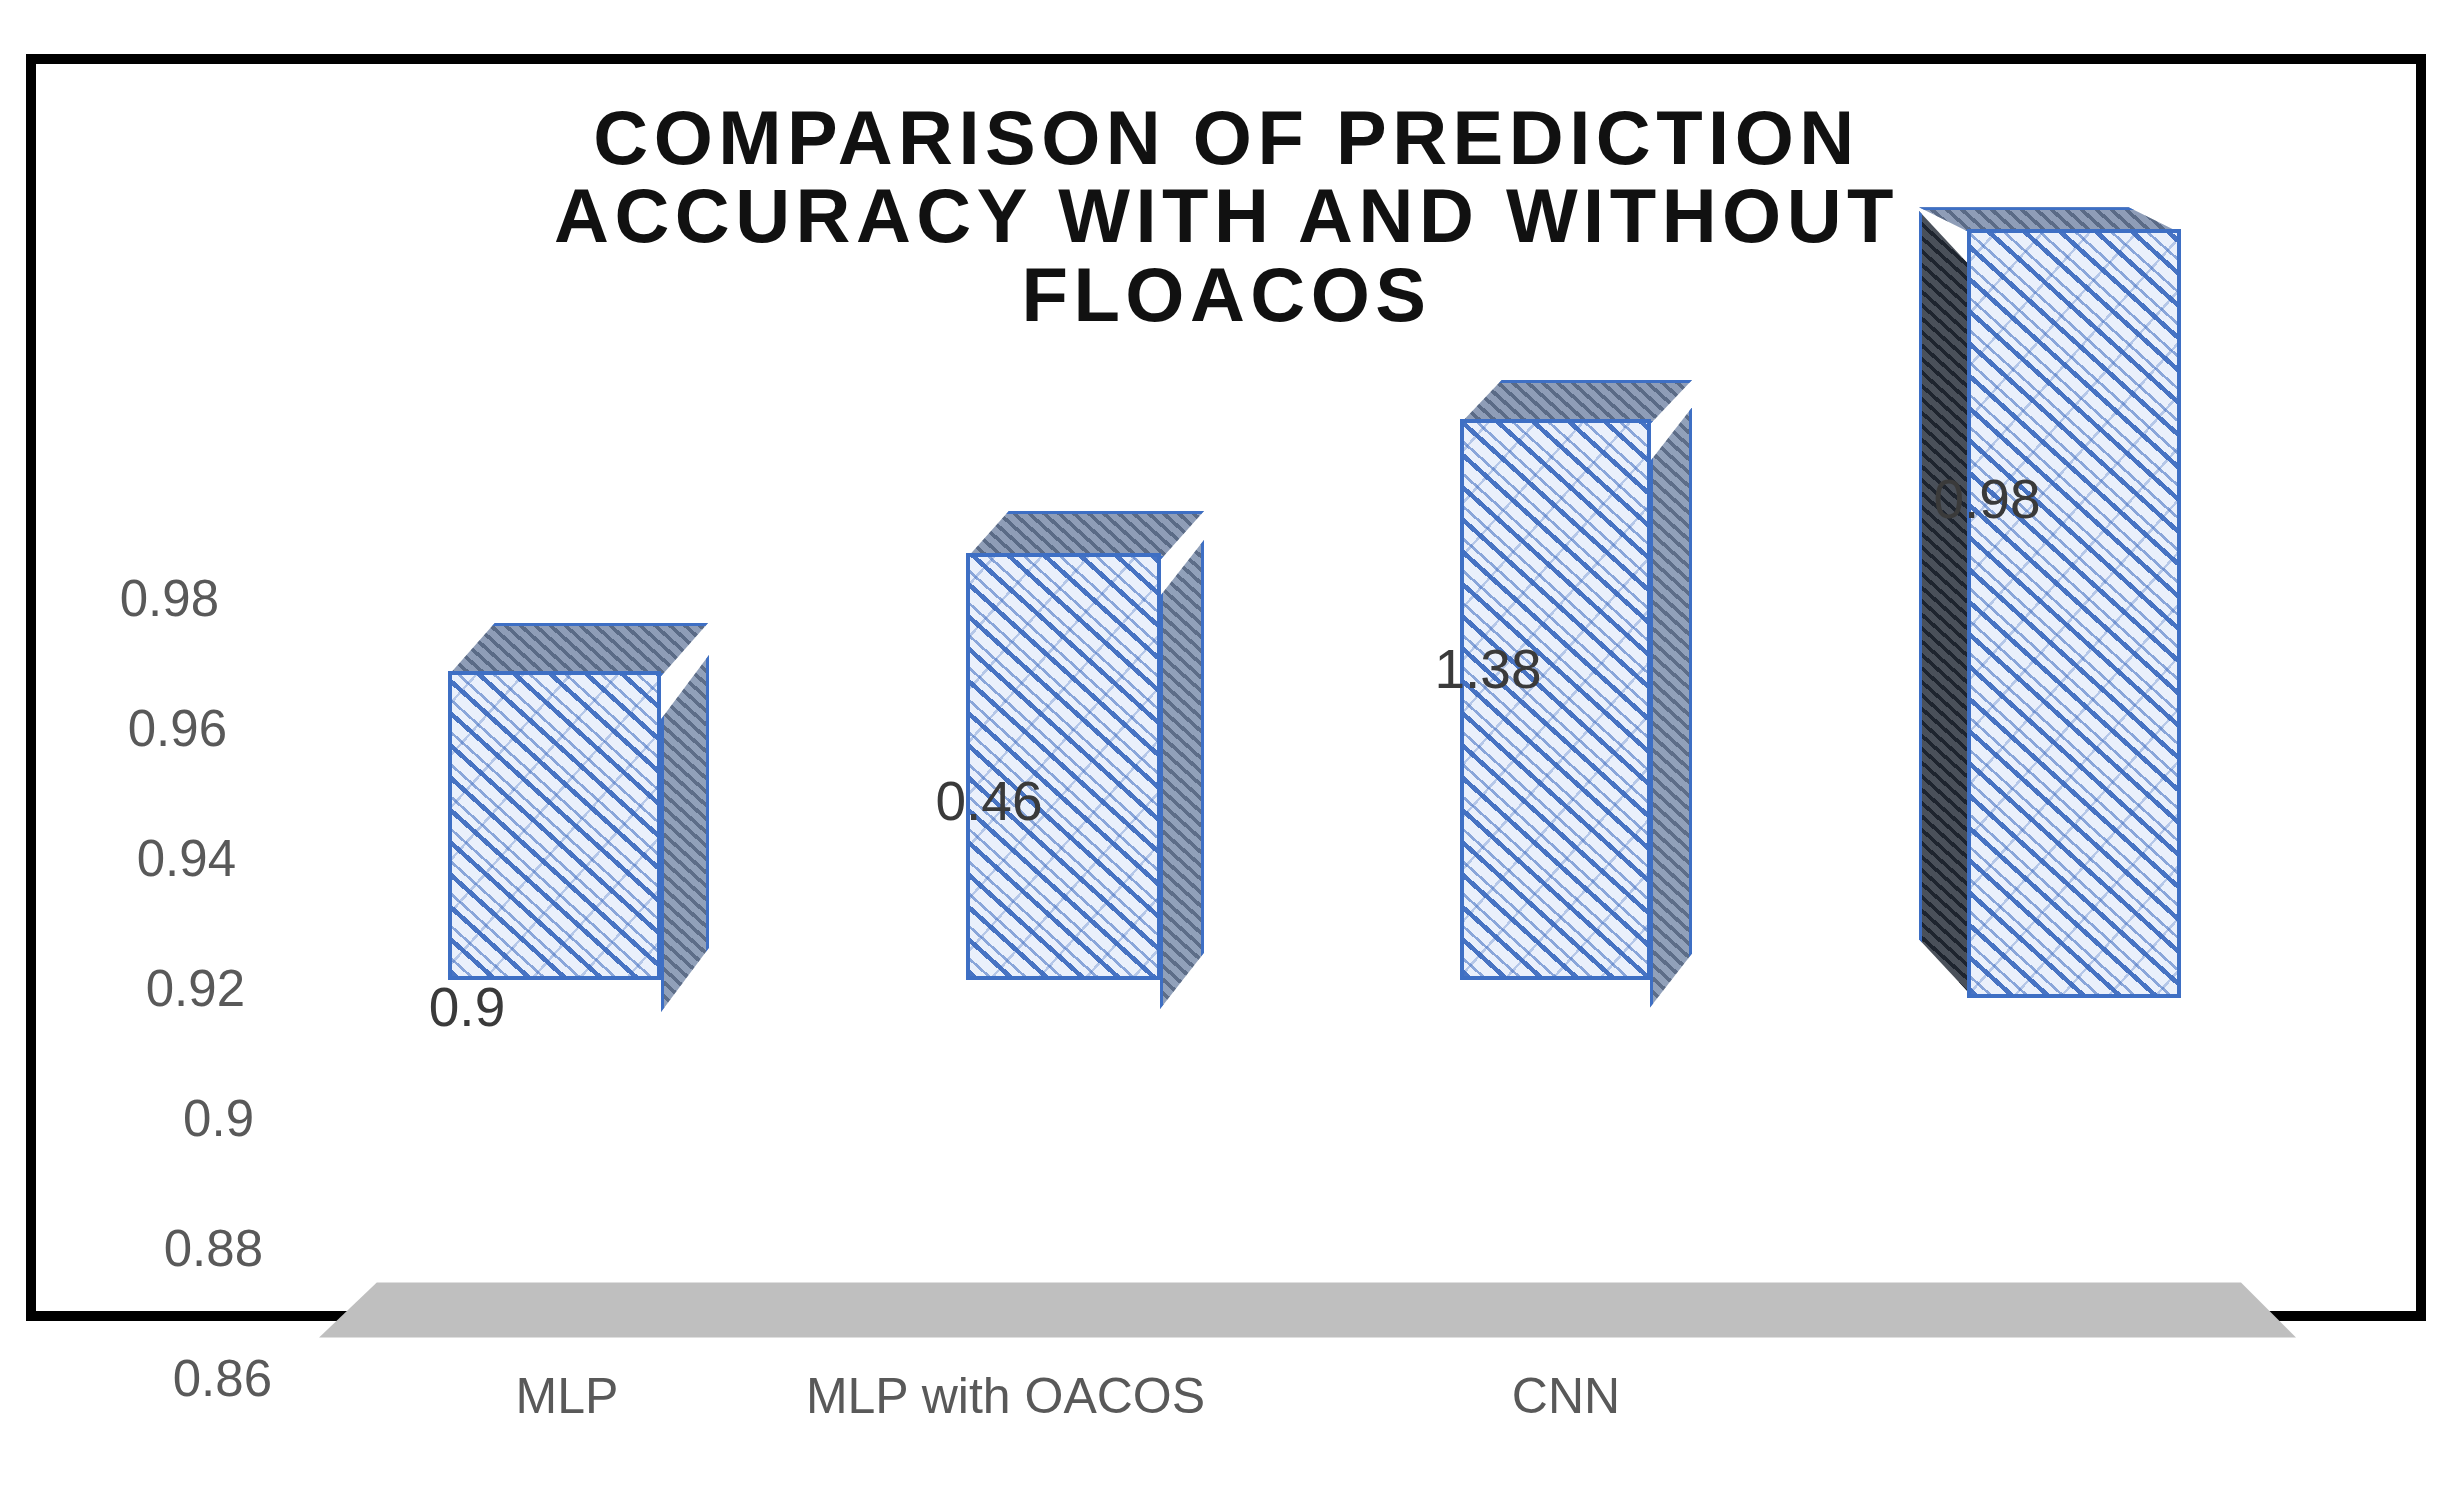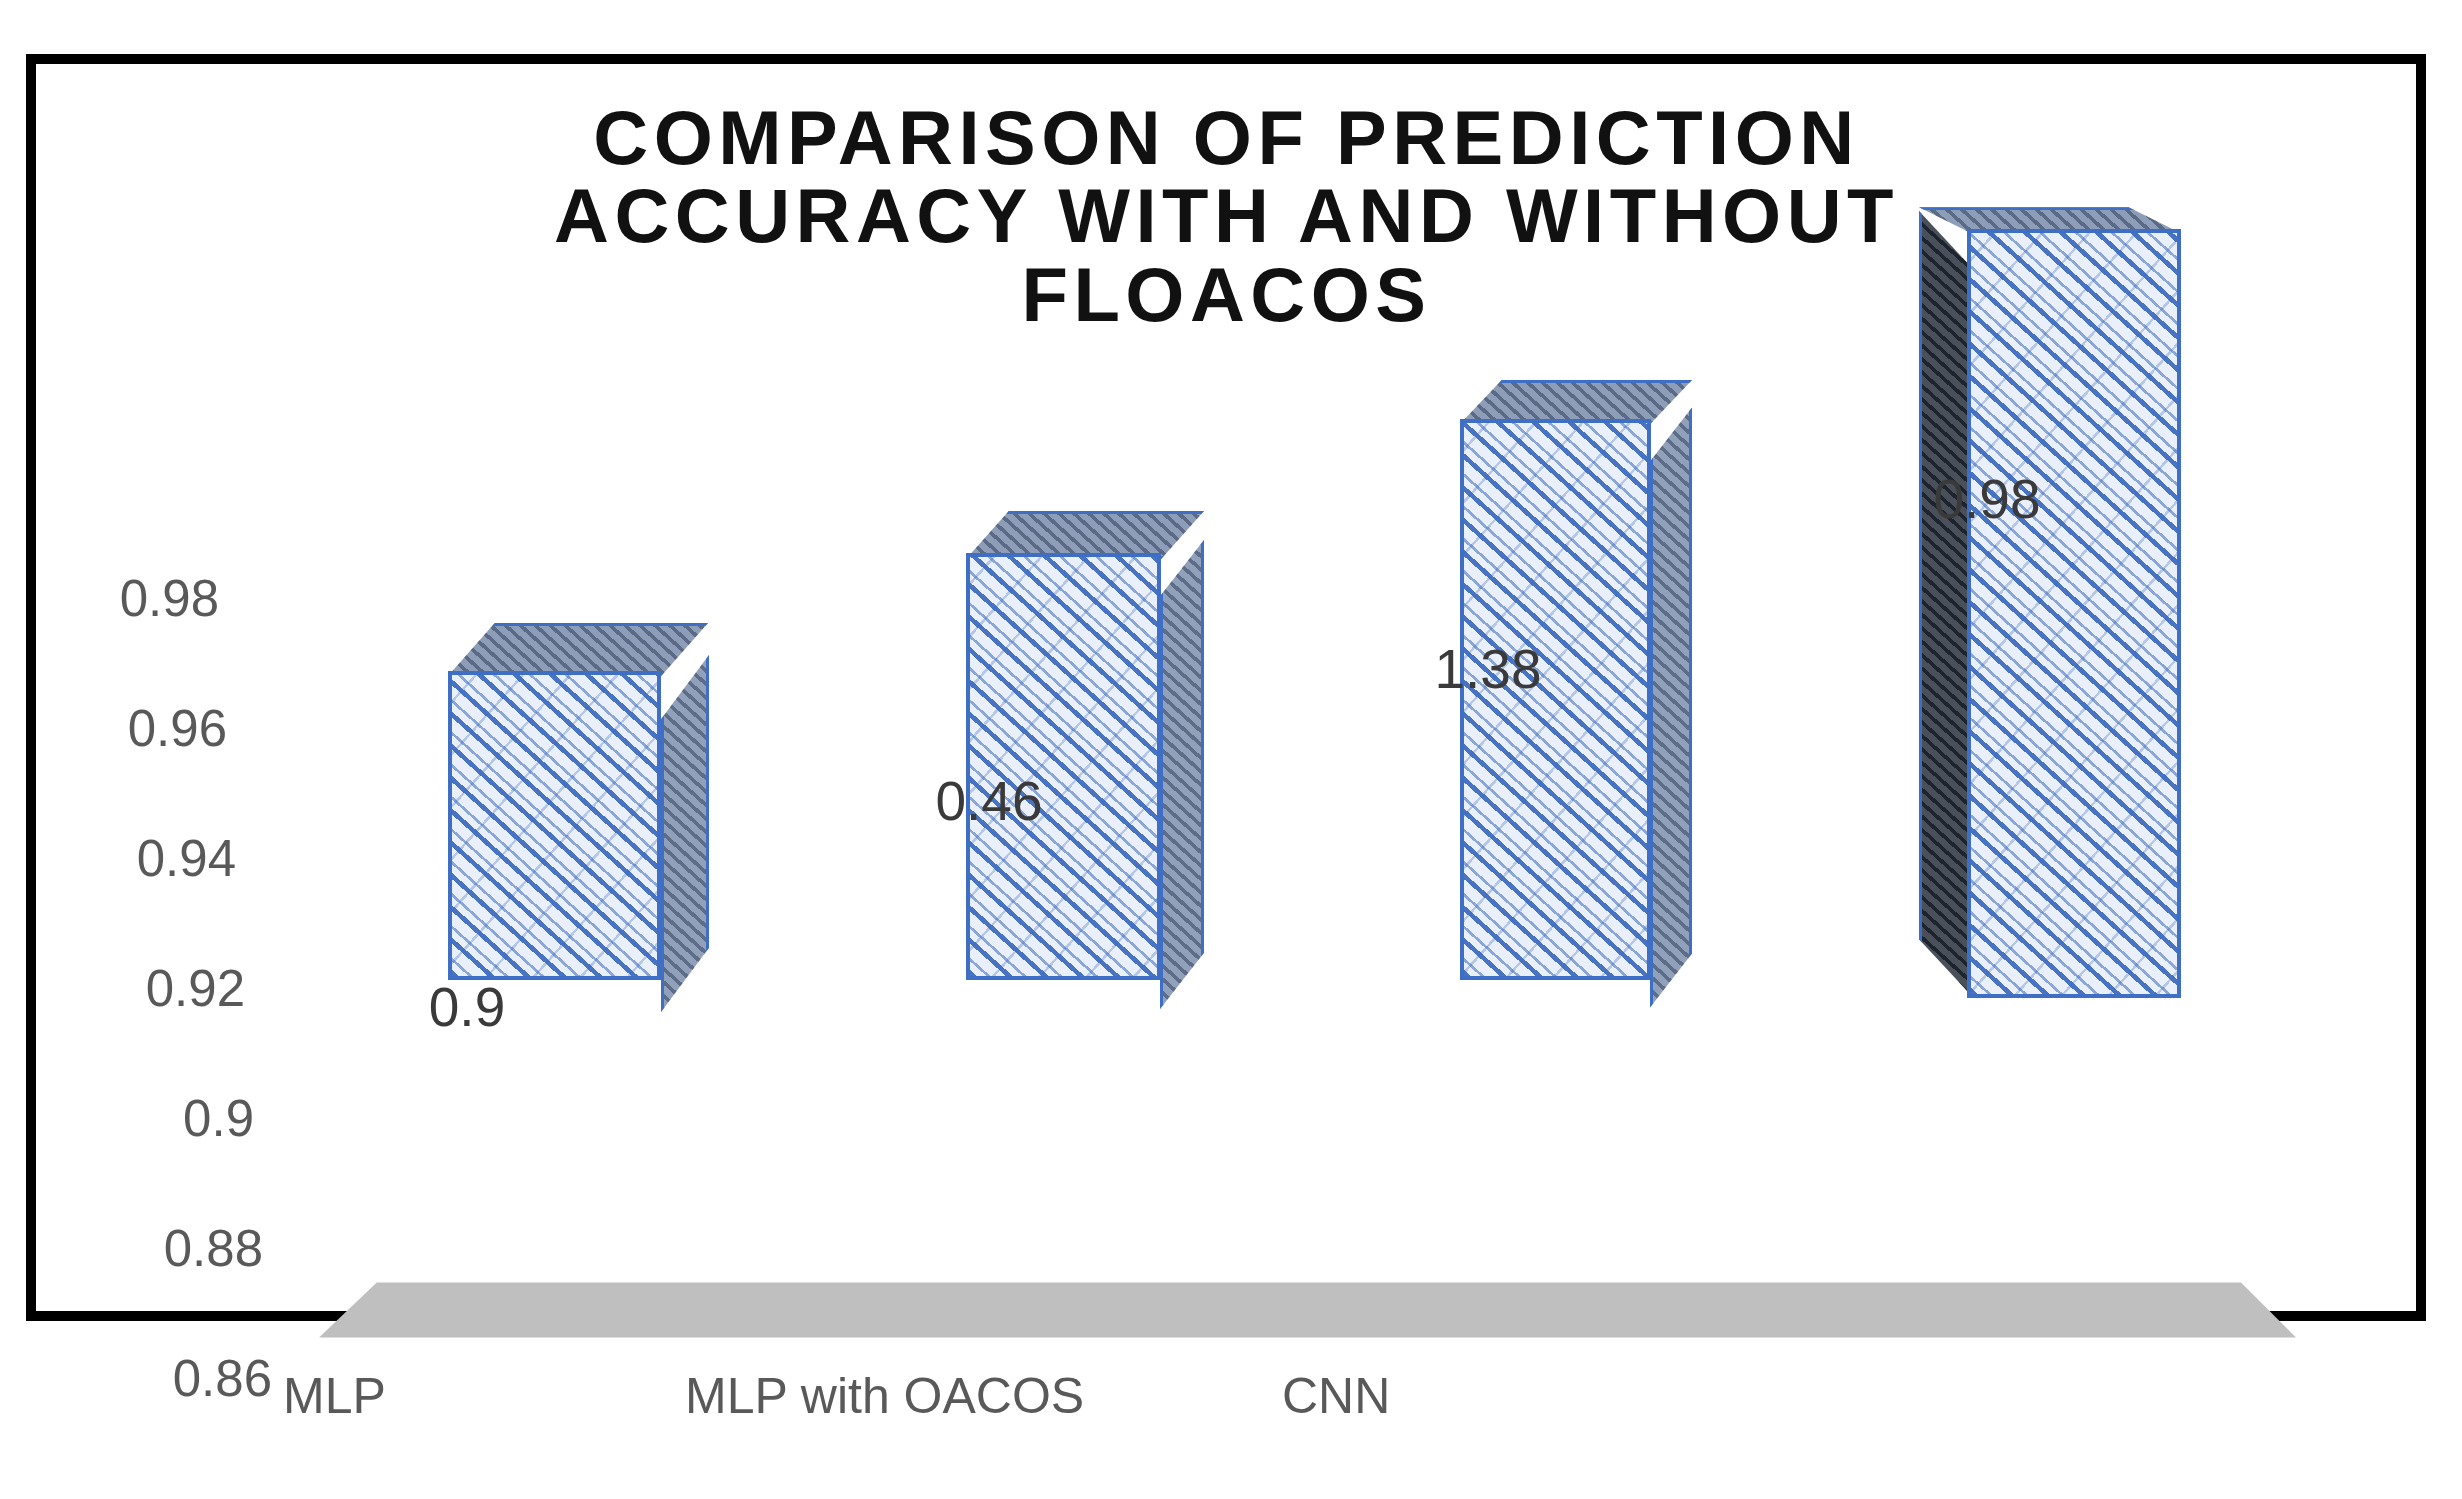--- a/index.html
+++ b/index.html
@@ -56,21 +56,21 @@
     color: #595959;
     text-align: right;
     white-space: nowrap;
     font-family: "Liberation Sans", sans-serif;
   }
 
   .cat-label {
     position: absolute;
     font-size: 50px;
     color: #595959;
-    text-align: left;
+    text-align: center;
     white-space: nowrap;
     font-family: "Liberation Sans", sans-serif;
   }
 
   .value-label {
     position: absolute;
     font-size: 55px;
     color: #3a3a3a;
     text-align: center;
     white-space: nowrap;

